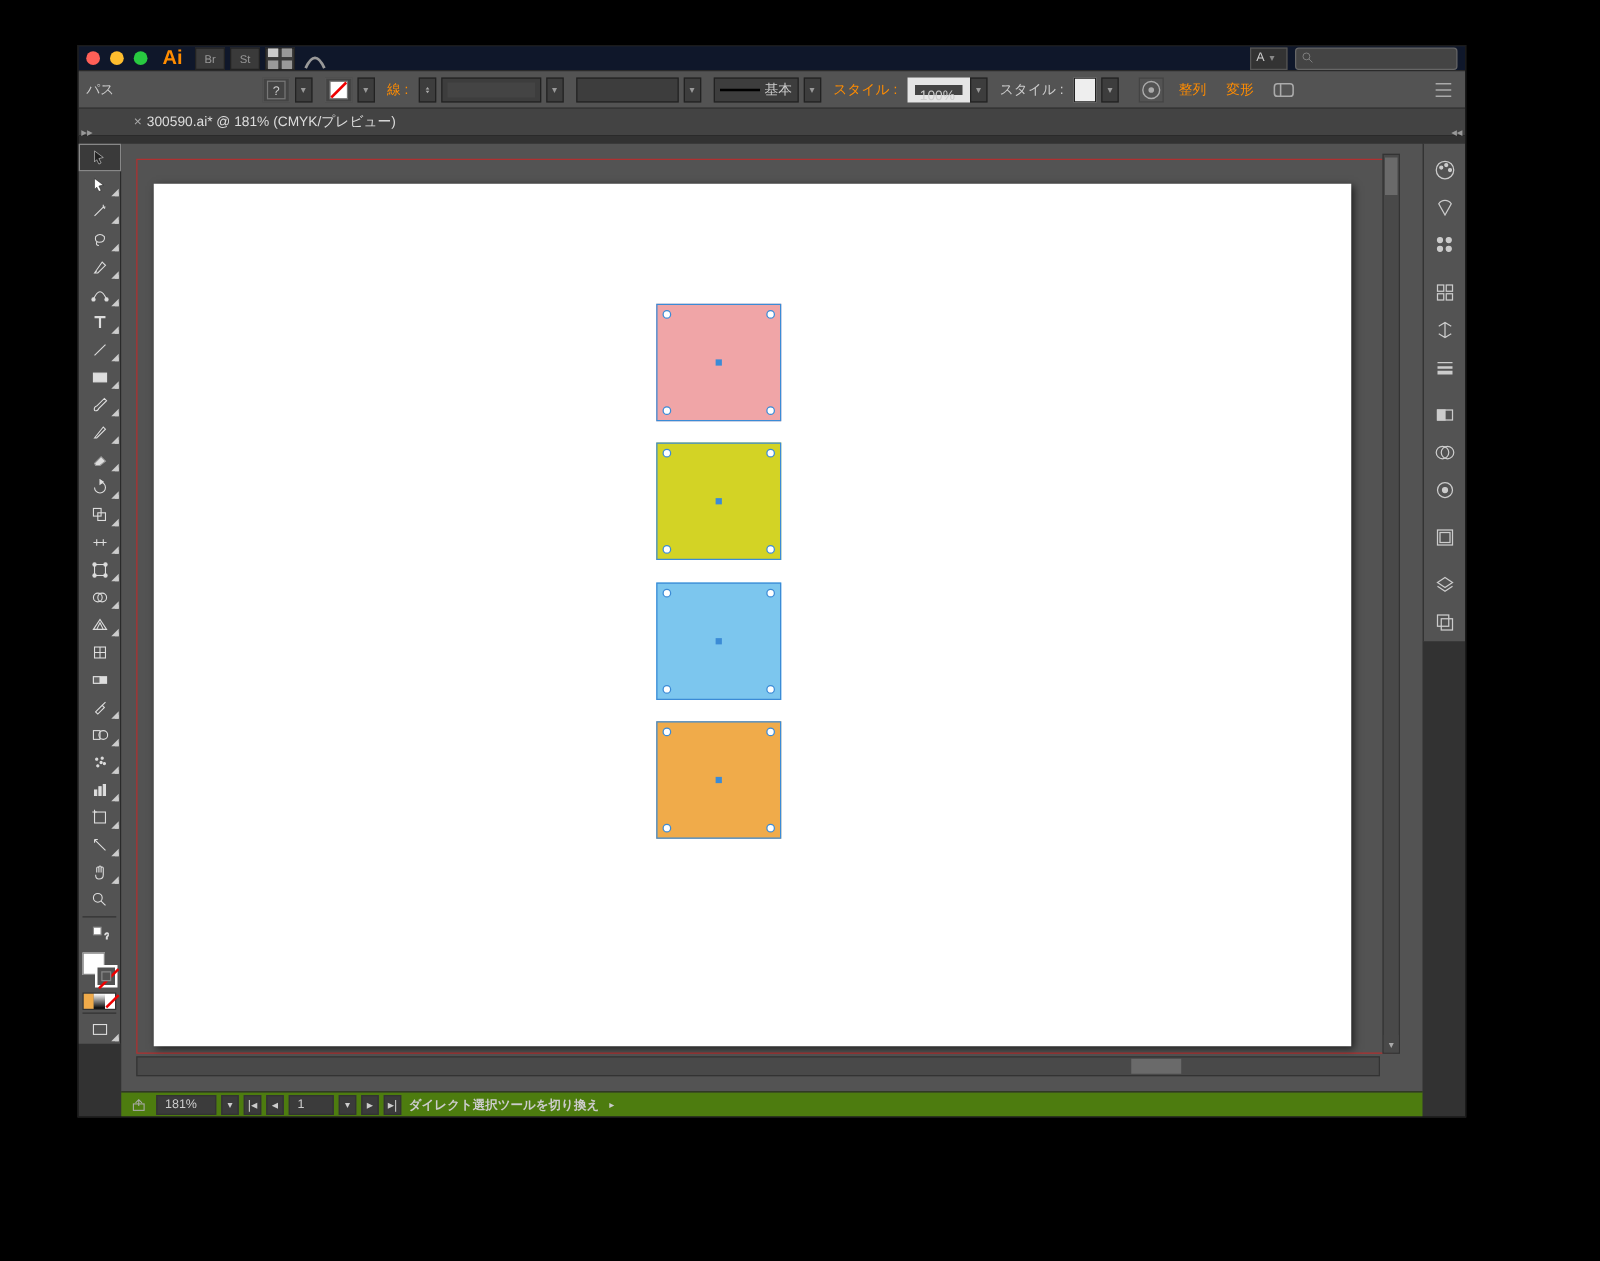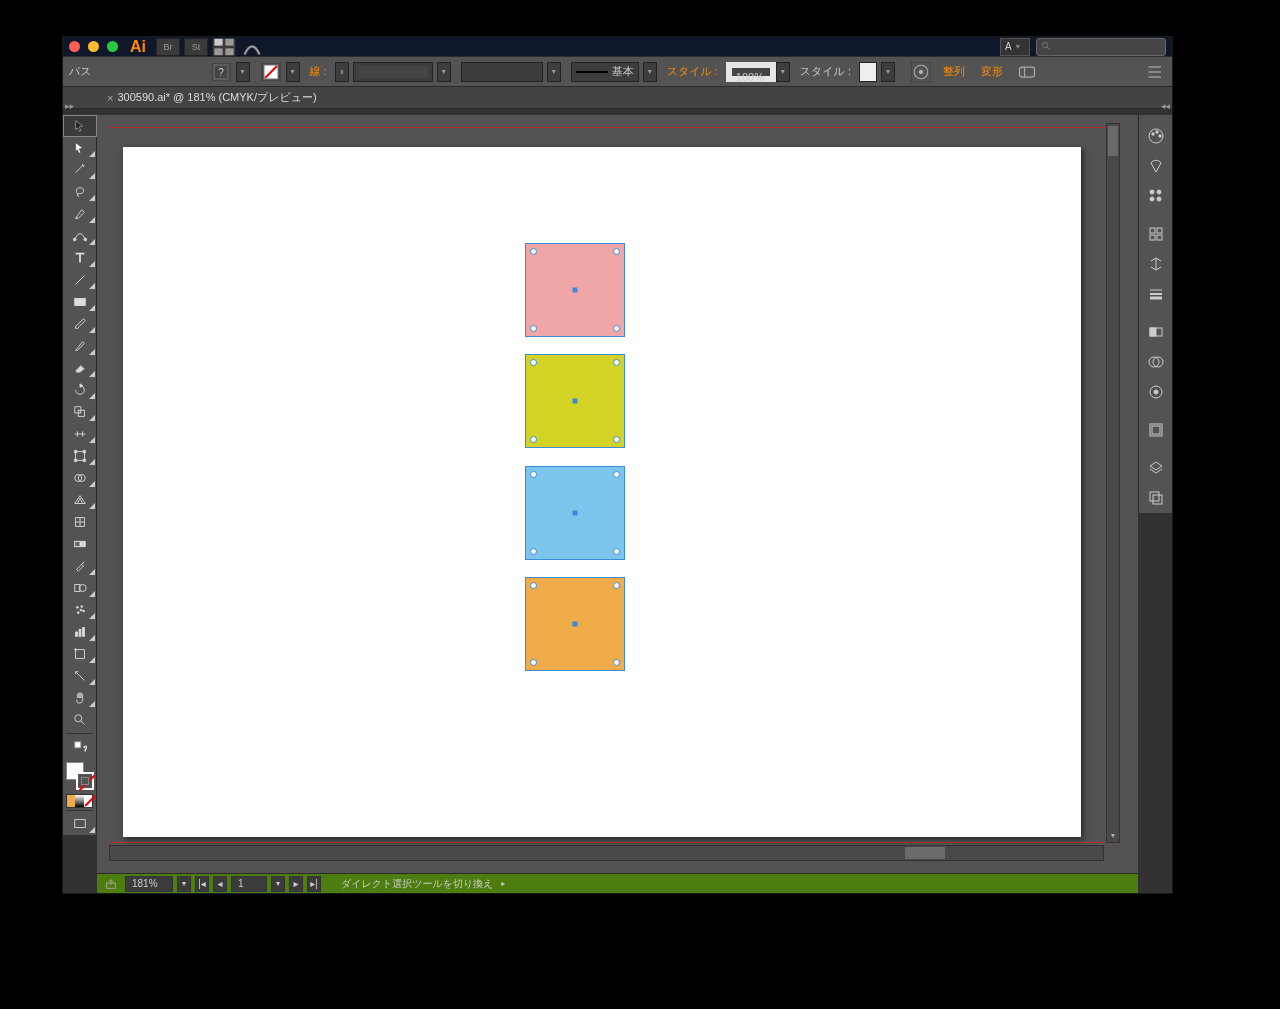--- a/index.html
+++ b/index.html
@@ -182,21 +182,21 @@
     color:#ccc;
     padding:0 4px;
   }
   .statusbar .cell {
     height:16px; display:flex; align-items:center;
     padding:0 6px; border:1px solid #333; background:#3b3b3b; margin-right:4px;
   }
   .statusbar .nav-btn { width:14px; justify-content:center; padding:0;}
   .statusbar .zoom-val { width:48px;}
   .statusbar .page-val { width:36px;}
-  .statusbar .hint { margin-left:16px; color:#ccc;}
+  .statusbar .hint { margin-left:2px; color:#ccc;font-weight:bold;}
   .statusbar .flex{flex:1;}
   .statusbar .tri { font-size:8px;}
   .collapse-arrow {
      position:absolute; top:64px; font-size:9px; color:#999;
   }
   .collapse-left{ left:2px;}
   .collapse-right{ right:2px;}
 </style>
 </head>
 <body>

